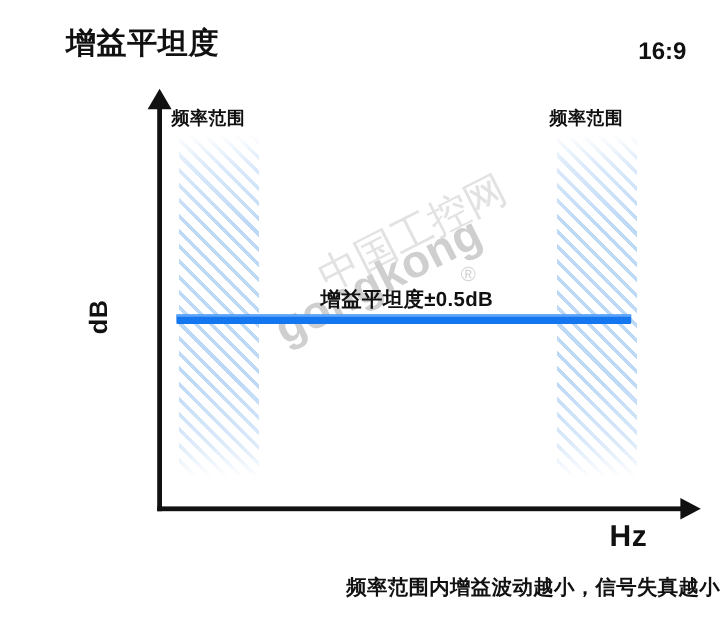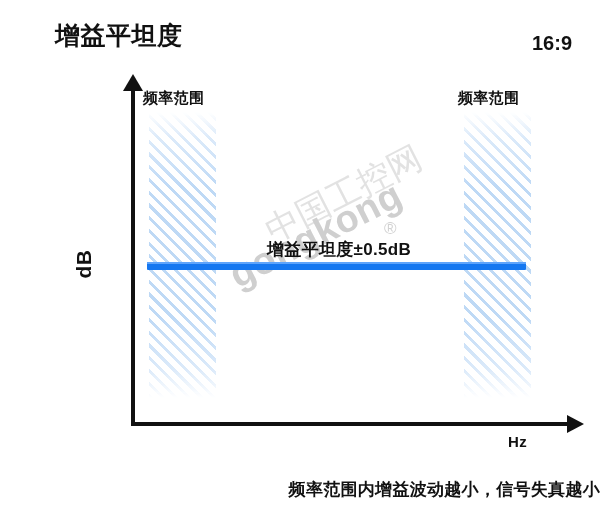--- a/index.html
+++ b/index.html
@@ -96,21 +96,21 @@
     font-size: 21px;
     font-weight: 700;
     transform: rotate(-90deg);
     transform-origin: 50% 50%;
     letter-spacing: 0.5px;
   }
   .label-hz {
     position: absolute;
     left: 472px;
     top: 433px;
-    font-size: 15px;
+    font-size: 25px;
     font-weight: 700;
     letter-spacing: 0.5px;
   }
 
   
   .band {
     position: absolute;
     top: 112px;
     height: 286px;
     overflow: hidden;

